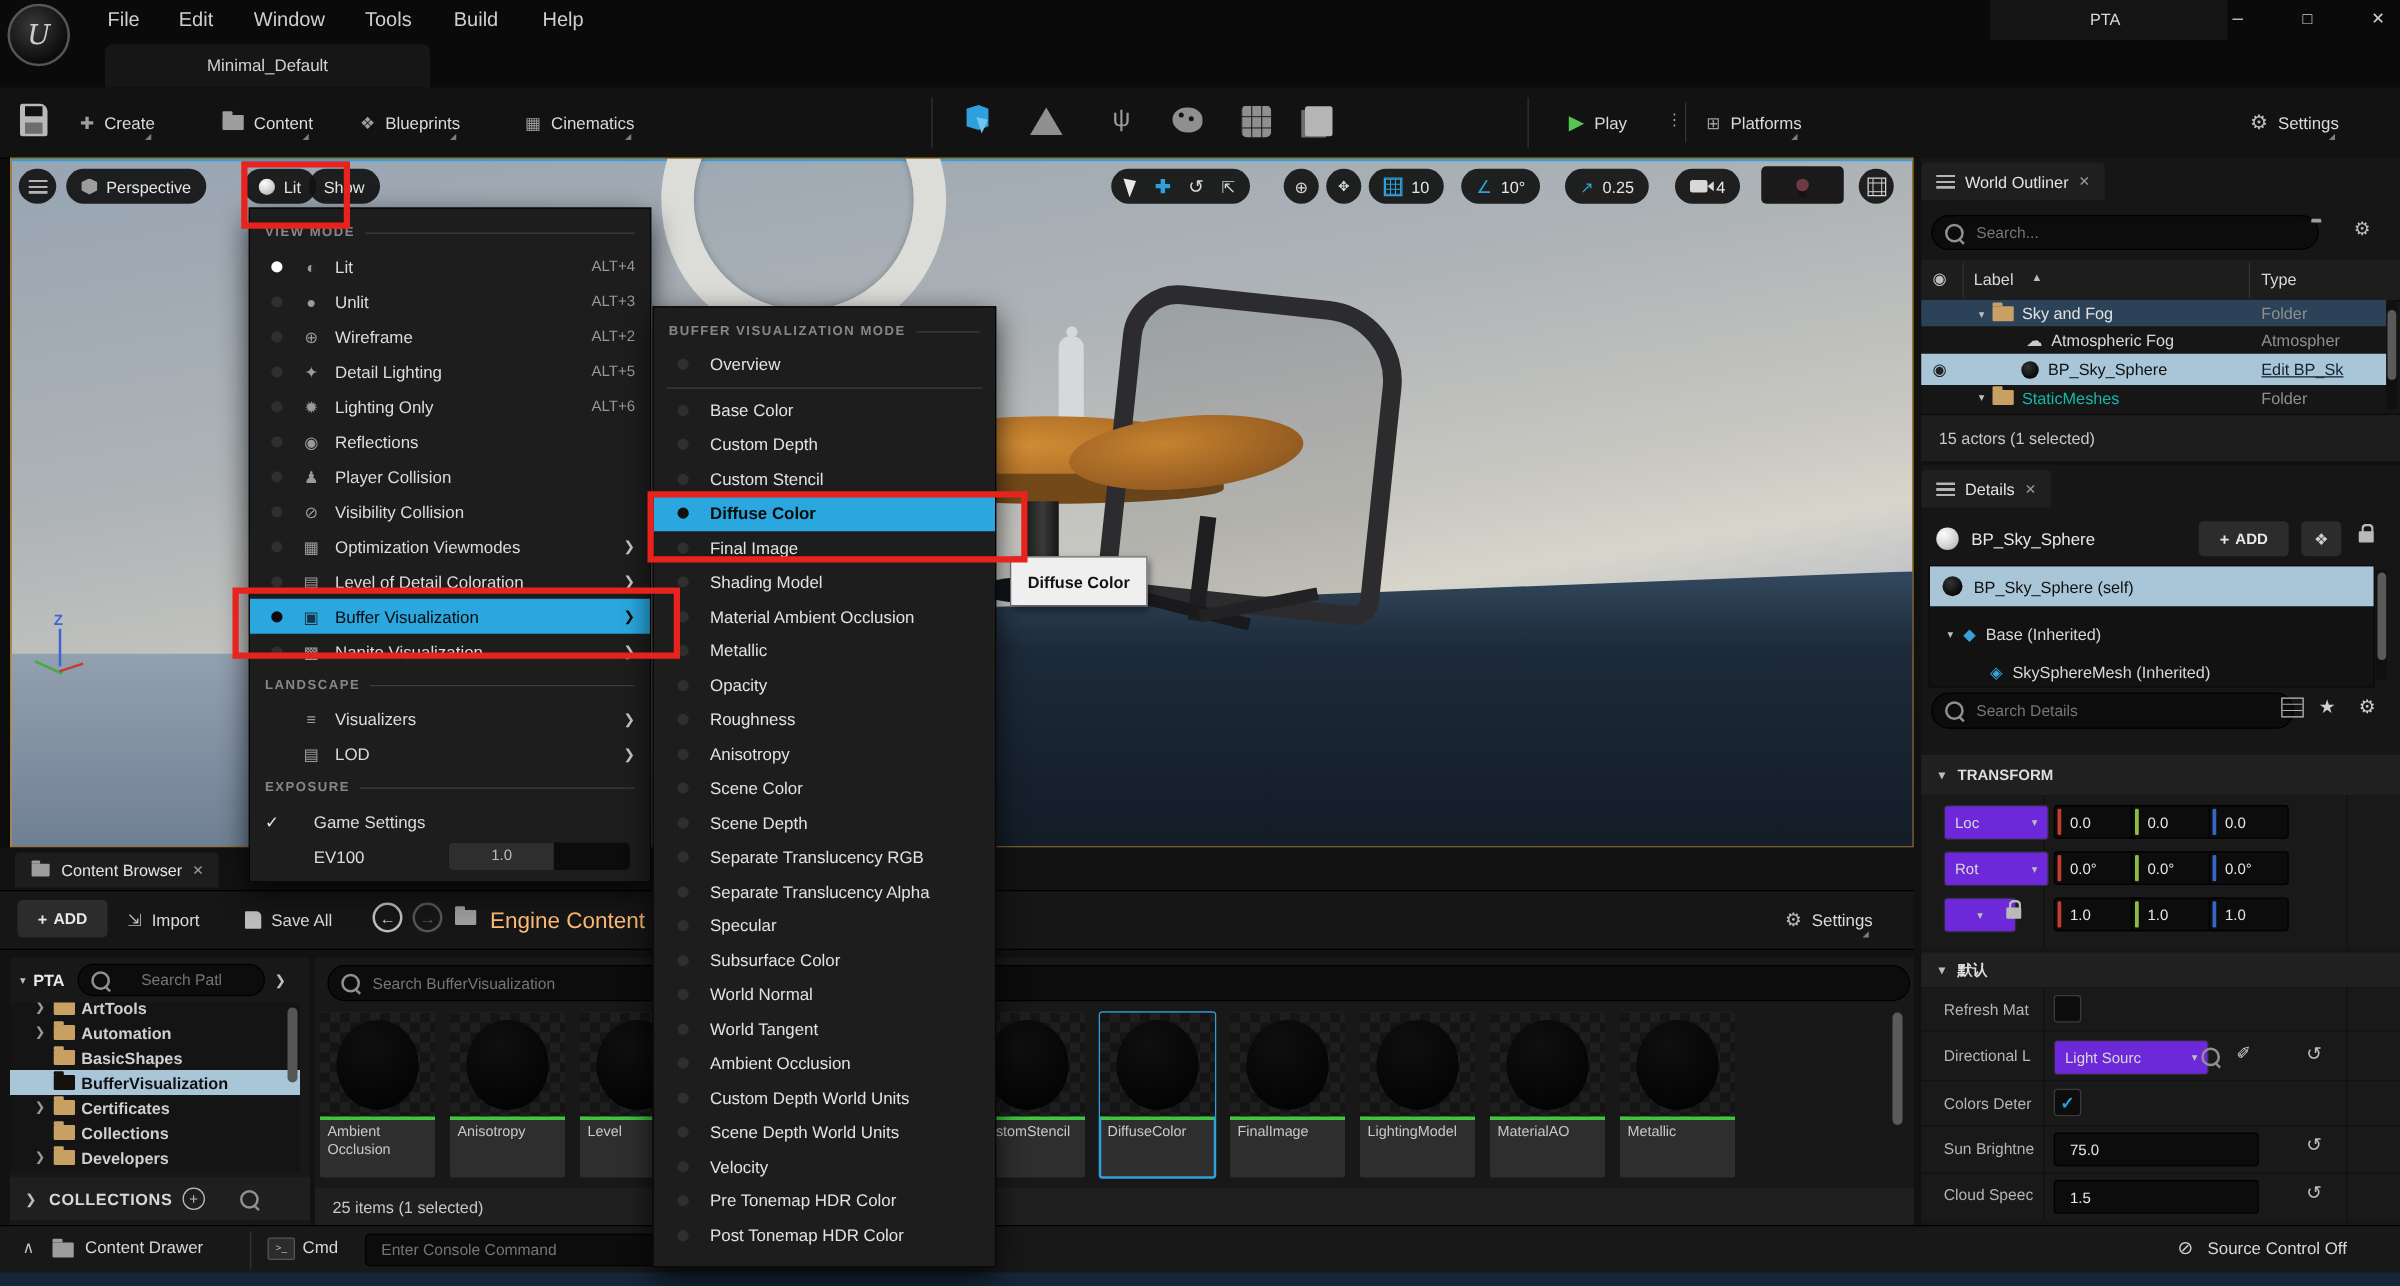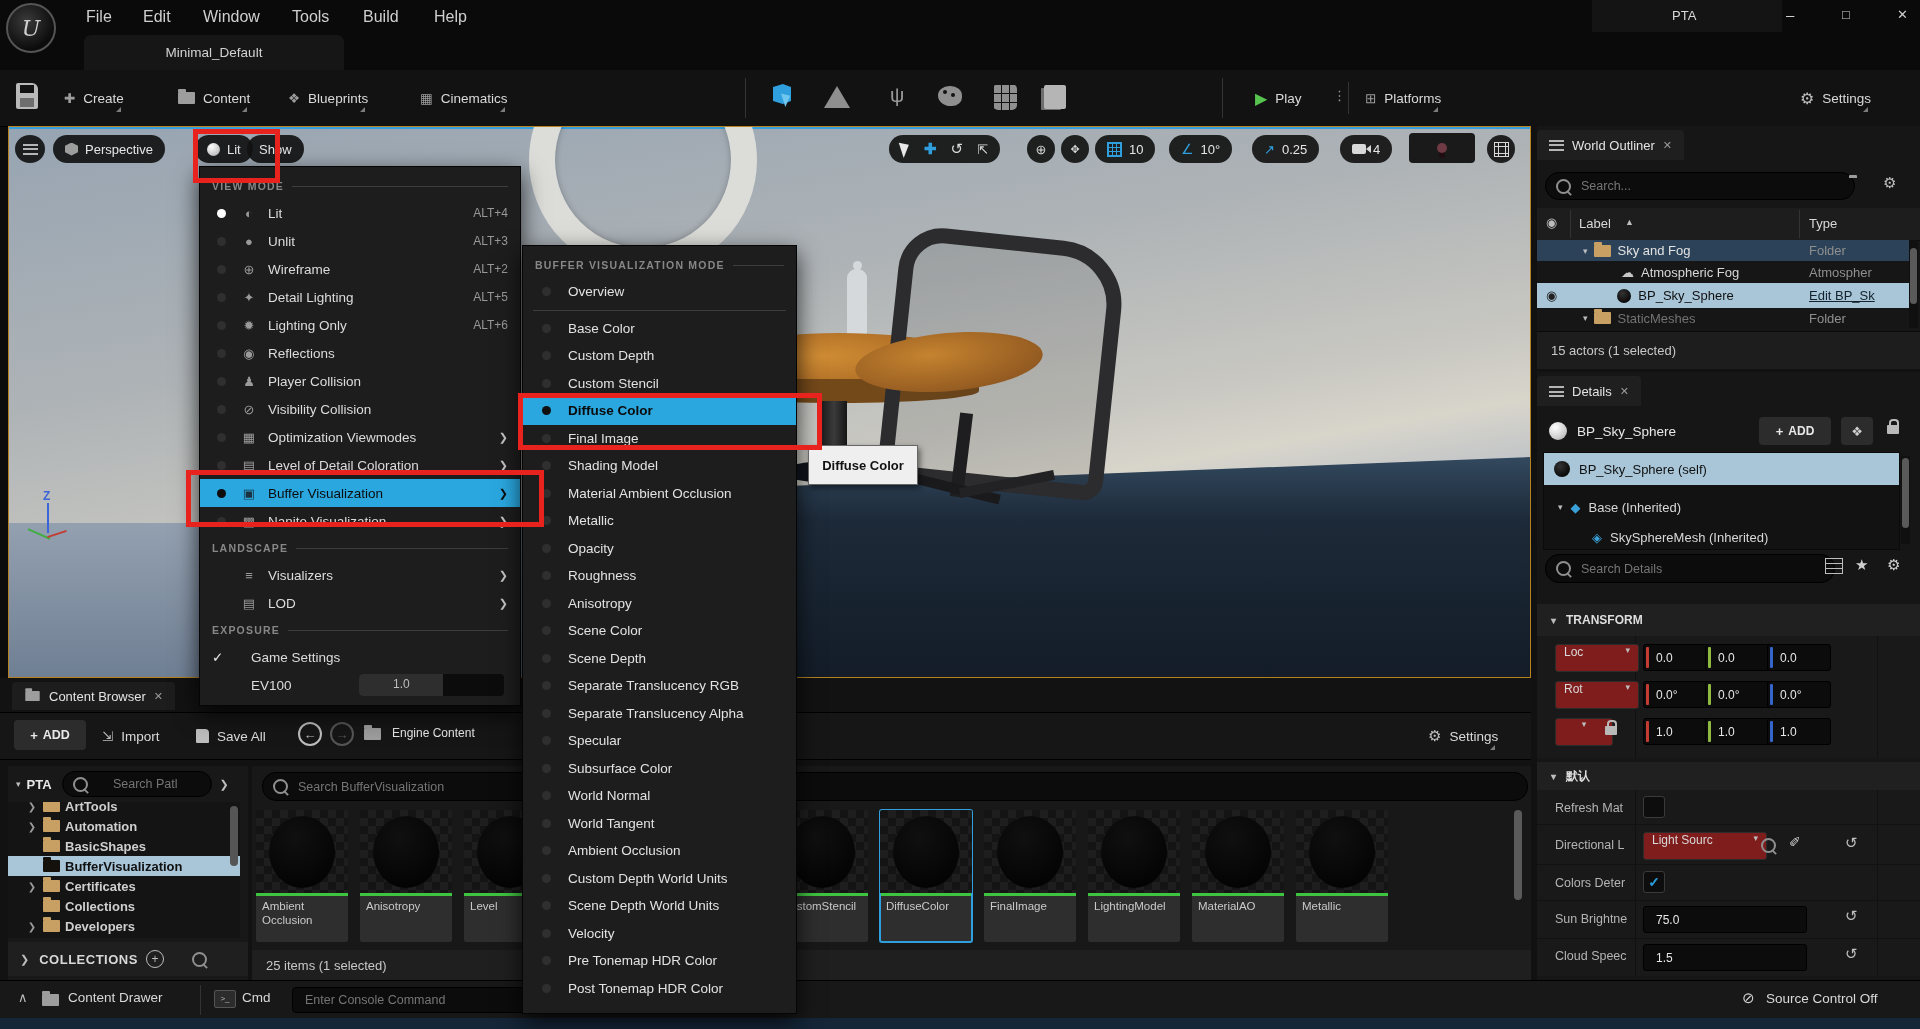--- a/index.html
+++ b/index.html
@@ -40,21 +40,21 @@
   .bi{display:flex;align-items:center;height:27.5px;padding:0 12px;color:#e2e2e2;font-size:13.5px}
   .bi .dot{width:9px;height:9px;border-radius:50%;background:#2f2f2f;margin:0 17px 0 7px;flex:none}
   .bi.hl{background:#2aa7df;color:#0b0b0b}.bi.hl .dot{background:#101010}
   .msep{height:1px;background:#3d3d3d;margin:4px 10px}
   
   .ptab{position:absolute;background:#1f1f1f;border-radius:4px 4px 0 0;display:flex;align-items:center;gap:8px;padding:0 12px;color:#e3e3e3;font-size:13px}
   .srch{position:absolute;background:#0c0c0c;border-radius:14px;display:flex;align-items:center;gap:8px;padding:0 10px;border:1px solid #000}
   .srch input{background:transparent;border:none;outline:none;color:#9a9a9a;font-size:12.5px;width:100%}
   .fld{position:absolute;background:#0c0c0c;border:1px solid #000;border-radius:3px;color:#e8e8e8;font-size:12px;display:flex;align-items:center;padding-left:12px}
   .cbar{position:absolute;left:2px;top:2px;bottom:2px;width:3px;border-radius:1px}
-  .ddown{position:absolute;background:#7f1d1d;border:1px solid #2c2c2c;border-radius:3px;color:#d8d8d8;font-size:12px;display:flex;align-items:flex-start;justify-content:space-between;padding:0 8px}
+  .ddown{position:absolute;background:#6d28d9;border:1px solid #2c2c2c;border-radius:3px;color:#d8d8d8;font-size:12px;display:flex;align-items:center;justify-content:space-between;padding:0 8px}
   .lblr{color:#b4b4b4;font-size:12.5px;white-space:nowrap;overflow:hidden}
   .undo{color:#bdbdbd;font-size:15px}
   .chk{width:20px;height:20px;background:#0d0d0d;border:1px solid #3a3a3a;border-radius:3px;display:flex;align-items:center;justify-content:center;color:#2a9fe0;font-weight:bold;font-size:14px}
   .secthead{position:absolute;left:1537px;width:383px;background:#202020;display:flex;align-items:center;gap:10px;color:#dedede;font-weight:bold;font-size:12px;padding-left:14px;border-bottom:1px solid #0b0b0b}
   
   .treerow{display:flex;align-items:center;gap:5px;height:20px;padding-left:18px;color:#cfcfcf;font-size:13px;white-space:nowrap}
   .treerow .chev{width:12px;color:#9a9a9a;font-size:10px;text-align:center;flex:none}
   .treerow.selrow{background:#a9c6d8;color:#101010}
   .tile{position:absolute;width:92px;height:132px;background:#2e2e2e;border-radius:2px;overflow:hidden}
   .tile .thumb{height:83px;background:#141414;background-image:linear-gradient(45deg,#1e1e1e 25%,transparent 25%,transparent 75%,#1e1e1e 75%),linear-gradient(45deg,#1e1e1e 25%,transparent 25%,transparent 75%,#1e1e1e 75%);background-size:16px 16px;background-position:0 0,8px 8px;position:relative}
@@ -267,21 +267,21 @@
   </div>
   <div class="abs" style="left:0;top:157px;width:372px;height:25px;background:#a9c6d8;display:flex;align-items:center">
     <span style="margin-left:9px;color:#222;font-size:13px">◉</span>
     <span class="sphereic dk" style="margin-left:60px;width:14px;height:14px"></span>
     <span style="margin-left:7px;color:#101010">BP_Sky_Sphere</span>
     <span style="position:absolute;left:272px;color:#13222c;text-decoration:underline;width:96px;overflow:hidden;white-space:nowrap">Edit BP_Sk</span>
   </div>
   <div class="abs" style="left:0;top:182px;width:372px;height:20px;display:flex;align-items:center;overflow:hidden">
     <span style="margin-left:46px;color:#bdbdbd;font-size:9px">▾</span>
     <span class="folder" style="margin-left:6px"></span>
-    <span style="margin-left:7px;color:#737373">StaticMeshes</span>
+    <span style="margin-left:7px;color:#14b8a6">StaticMeshes</span>
     <span style="position:absolute;left:272px;color:#8f8f8f">Folder</span>
   </div>
   <div class="abs" style="left:372px;top:114px;width:9px;height:88px;background:#101010">
       <div style="margin:8px 1px;width:7px;height:56px;border-radius:4px;background:#5a5a5a"></div>
     </div>
   <div class="abs" style="left:0;top:205px;width:383px;height:37px;background:#1d1d1d;border-top:1px solid #0a0a0a;display:flex;align-items:center">
     <span style="margin-left:14px;color:#c8c8c8">15 actors (1 selected)</span>
   </div>
 </div>
 
@@ -453,21 +453,21 @@
       <span style="width:13px;height:14px;background:#bdbdbd;border-radius:1px 4px 1px 1px"></span>
       <span>Save All</span>
     </div>
     <span class="abs" style="left:298px;top:9px;width:24px;height:24px;border:2px solid #bdbdbd;border-radius:50%;display:flex;align-items:center;justify-content:center;color:#bdbdbd;box-sizing:border-box">
         <span>←</span>
       </span>
     <span class="abs" style="left:330px;top:9px;width:24px;height:24px;border:2px solid #555;border-radius:50%;display:flex;align-items:center;justify-content:center;color:#555;box-sizing:border-box">
         <span>→</span>
       </span>
     <span class="folder grey" style="position:absolute;left:364px;top:15px"></span>
-    <span class="abs" style="left:392px;top:13px;color:#e5e5e5;font-size:12px">Engine Content</span>
+    <span class="abs" style="left:392px;top:13px;color:#fdba74;font-size:18px">Engine Content</span>
     <div class="tbbtn" style="left:1428px;top:6px">
       <span style="color:#bdbdbd;font-size:15px">⚙</span>
       <span>Settings</span>
         <span class="corner"></span>
     </div>
   </div>
 
   <div class="abs" style="left:8px;top:88px;width:240px;height:258px;background:#181818">
     <div class="abs" style="left:0;top:4px;width:240px;height:28px;display:flex;align-items:center">
       <span style="margin-left:8px;color:#bdbdbd;font-size:9px">▾</span>

